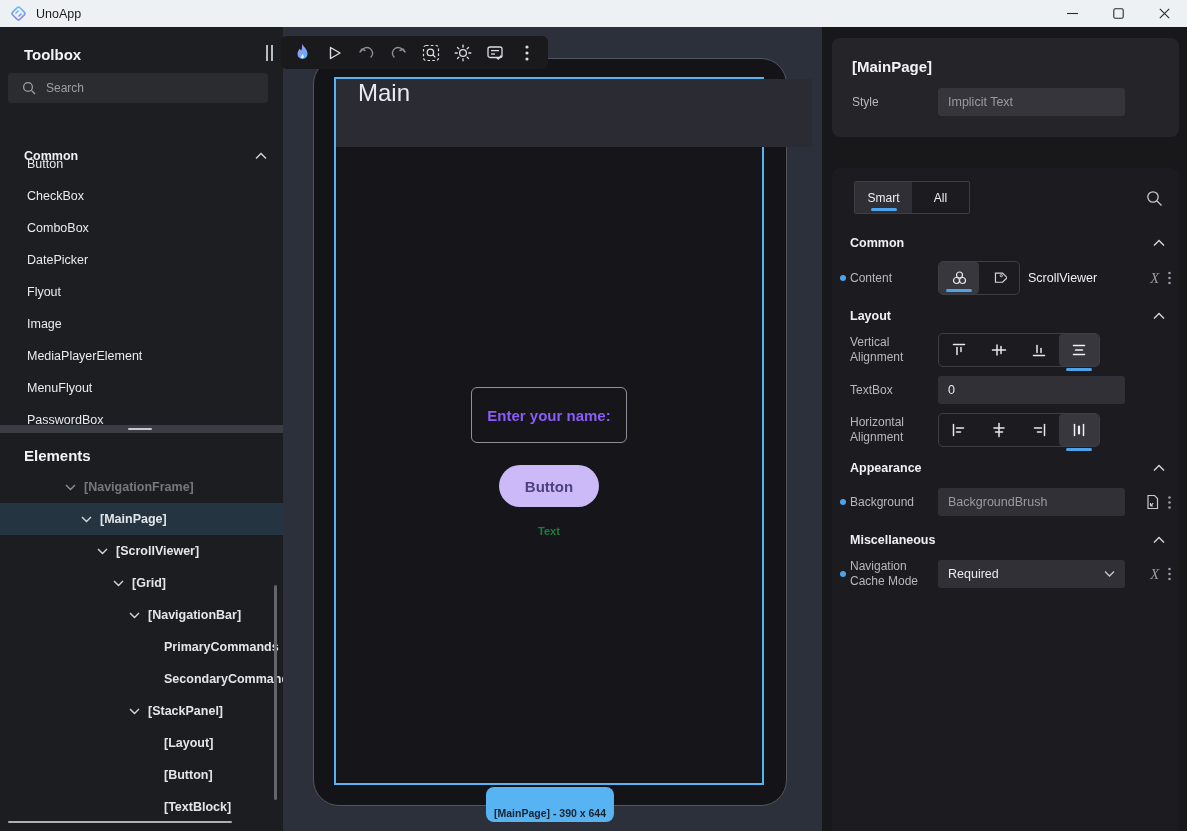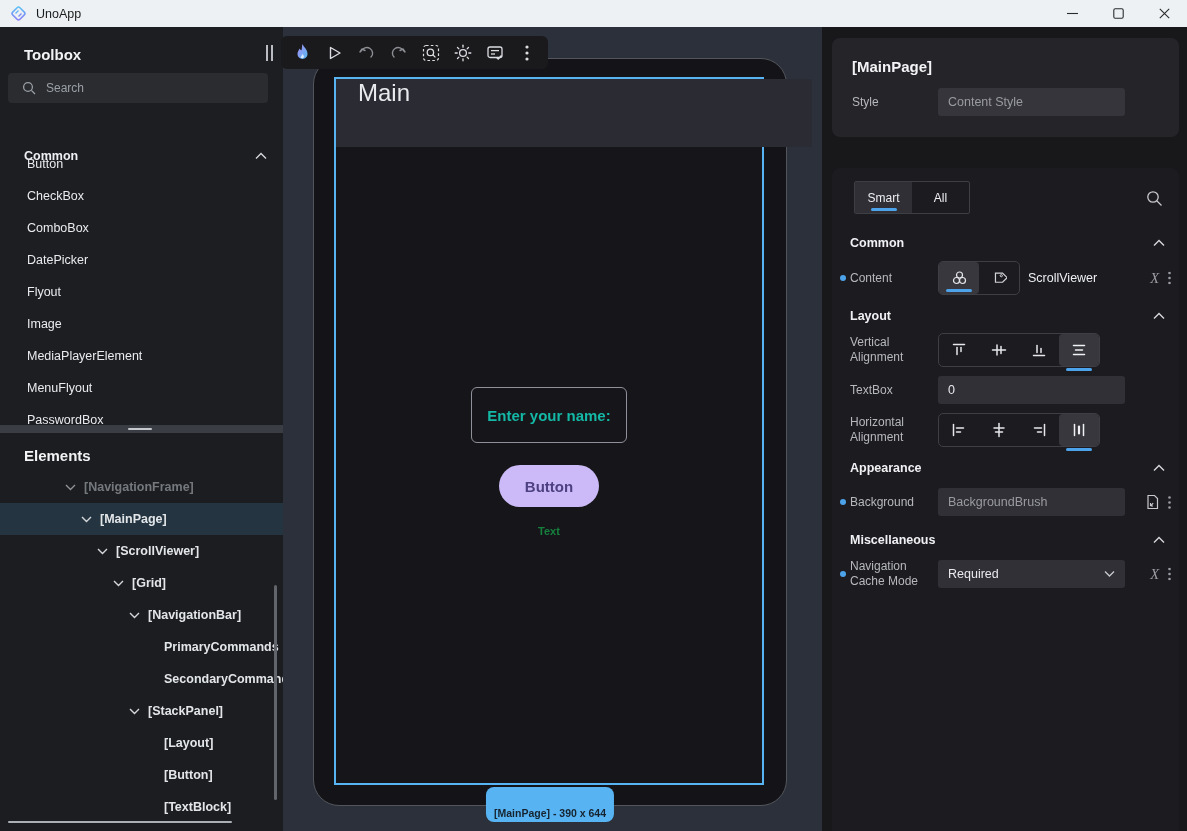--- a/index.html
+++ b/index.html
@@ -46,21 +46,21 @@
   .drag-handle { display:flex; gap:3px; margin-right:8px; }
   .drag-handle i { display:block; width:2px; height:16px; background:#b9bcc2; }
   .toolbar { background:#1a1a1d; border-radius:6px; height:33px; display:flex; align-items:center; padding:0 12px; gap:13px; }
   .tool-ic { width:19px; height:19px; display:flex; align-items:center; justify-content:center; }
 
   
   .phone { position:absolute; left:30px; top:31px; width:474px; height:748px; background:#141418; border:1px solid #53555c; border-radius:26px; }
   .page { position:absolute; left:20px; top:18px; width:430px; height:708px; border:2px solid #57b3f2; background:#16161a; }
   .page-header { position:absolute; left:0; top:0; width:476px; height:68px; background:#2b2b34; display:flex; align-items:flex-start; }
   .page-header .ttl { margin-left:22px; font-size:24px; color:#e9eaee; }
-  .ctl-textbox { position:absolute; left:50%; transform:translateX(-50%); top:308px; width:156px; height:56px; border:1px solid #8f909a; border-radius:6px; display:flex; align-items:center; justify-content:center; font-size:15px; font-weight:bold; color:#14b8a6; }
+  .ctl-textbox { position:absolute; left:50%; transform:translateX(-50%); top:308px; width:156px; height:56px; border:1px solid #8f909a; border-radius:6px; display:flex; align-items:center; justify-content:center; font-size:15px; font-weight:bold; color:#8b5cf6; }
   .ctl-button { position:absolute; left:50%; transform:translateX(-50%); top:386px; width:100px; height:42px; border-radius:21px; background:#cbbaf7; display:flex; align-items:center; justify-content:center; font-size:15px; font-weight:600; color:#4e4183; }
   .ctl-text { position:absolute; left:50%; transform:translateX(-50%); top:446px; font-size:11px; font-weight:bold; color:#15803d; }
   .sel-badge { position:absolute; left:50%; transform:translateX(-50%); top:728px; background:#57b3f2; color:#16232f; font-size:10.5px; font-weight:bold; padding:20px 8px 3px; border-radius:8px; white-space:nowrap; z-index:5; }
 
   
   .right-panel { position:absolute; left:822px; top:27px; width:365px; height:804px; background:#18181b; }
   .card { position:absolute; background:#242429; border-radius:8px; }
   .card1 { left:10px; top:11px; width:347px; height:99px; }
   .card1 .hd { position:absolute; left:20px; top:20px; font-size:15px; font-weight:bold; color:#f3f3f5; }
   .card1 .row-label { position:absolute; left:20px; top:57px; font-size:12px; color:#b6b8bd; }
@@ -314,21 +314,21 @@
       </div>
       <div class="sel-badge">[MainPage] - 390 x 644</div>
     </div>
   </div>
 
   <div class="right-panel">
 
     <div class="card card1">
       <div class="hd">[MainPage]</div>
       <div class="row-label">Style</div>
-      <div class="fld">Content Style</div>
+      <div class="fld">Implicit Text</div>
     </div>
 
     <div class="card card2">
       <div class="tabs">
         <div class="tab active">
           <span>Smart</span>
           <span class="underline"></span>
         </div>
         <div class="tab">
           <span>All</span>

